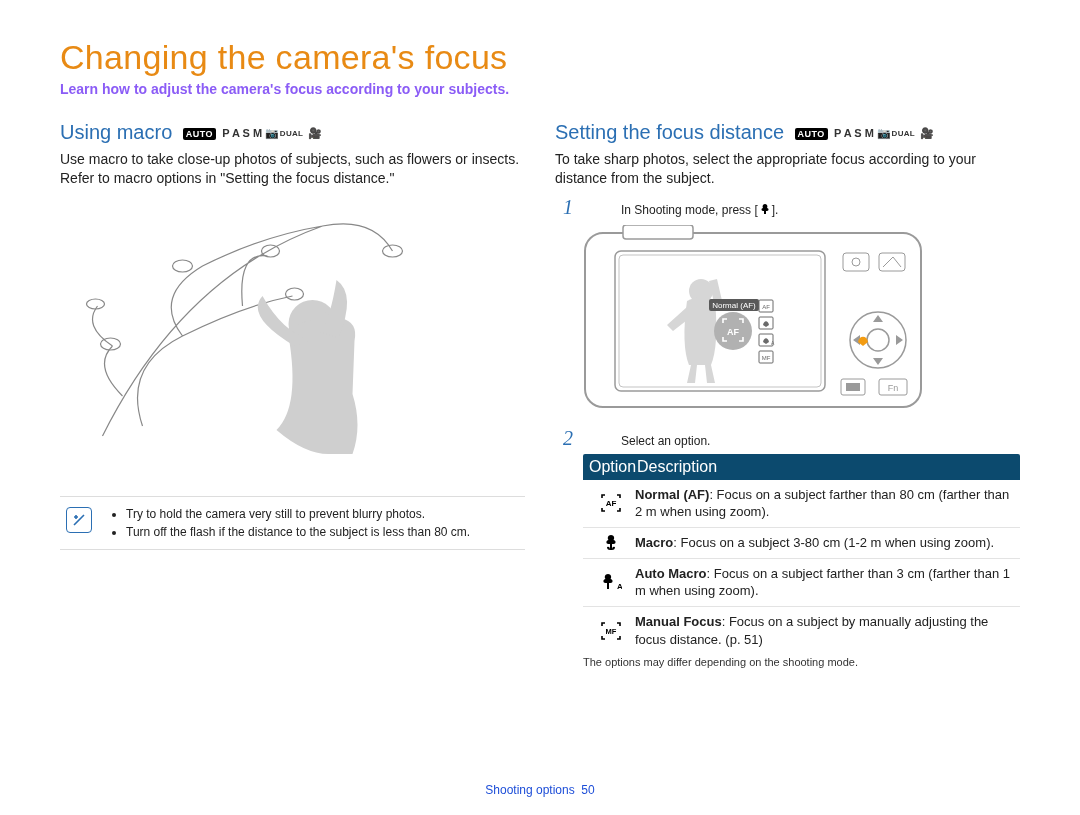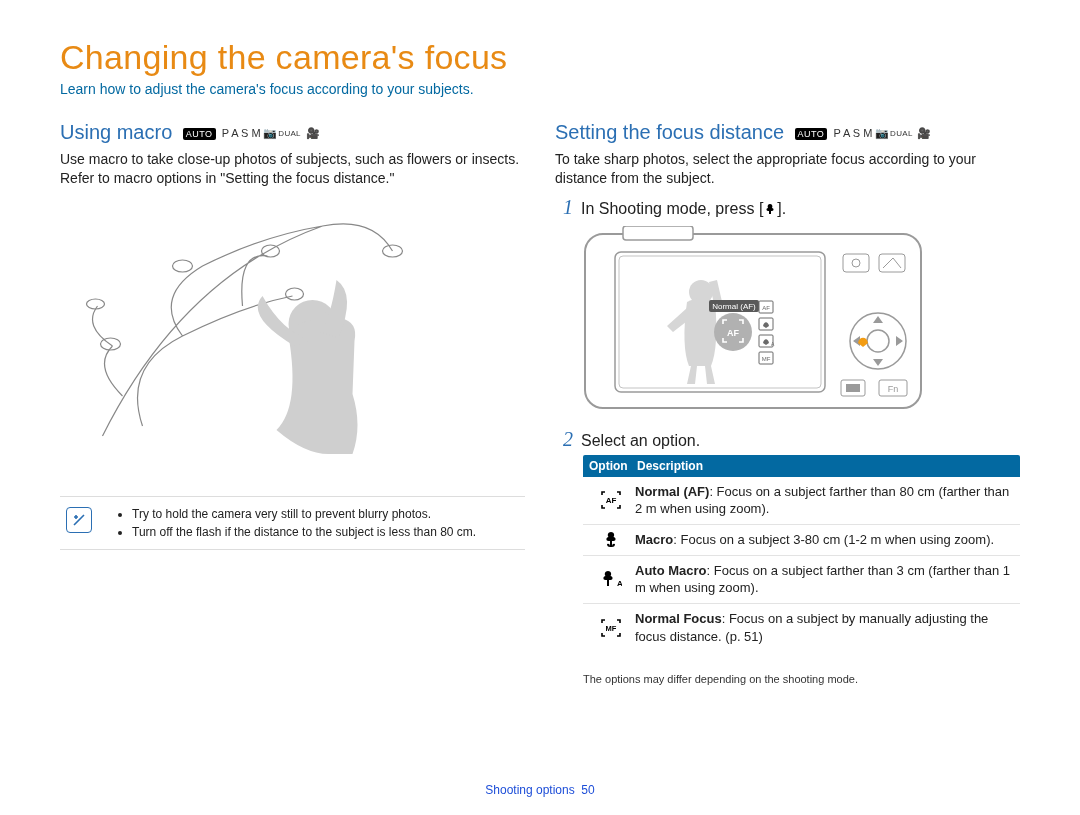--- a/index.html
+++ b/index.html
@@ -21,22 +21,23 @@
   }
   .title {
     color:#e88a14;
     font-size:34px;
     font-weight:400;
     margin:8px 0 4px 0;
     letter-spacing:.3px;
   }
   .intro {
     font-size:14px;
-    color:#0369a1;
+    color:#8b5cf6;
     margin:0 0 18px 0;
+    font-weight:bold;
   }
   .cols {
     display:flex;
     gap:30px;
   }
   .col {
     flex:1 1 0;
     min-width:0;
   }
   .section-title {
@@ -46,21 +47,21 @@
     margin:6px 0 2px 0;
     text-align:right;
   }
   .mode-badges {
     display:inline-block;
     margin-left:6px;
     vertical-align:2px;
     font-size:11px;
     color:#333;
     font-family: Arial, sans-serif;
-    font-weight:normal;
+    font-weight:bold;
     text-align:center;
   }
   .mode-badges .auto {
     background:#000;
     color:#fff;
     border-radius:2px;
     padding:0 3px;
     font-size:9px;
     letter-spacing:.5px;
     margin-right:3px;
@@ -89,21 +90,21 @@
     height:260px;
     margin-top:6px;
     position:relative;
   }
   .tip-box {
     border-top:1px solid #ddd;
     border-bottom:1px solid #ddd;
     padding:8px 6px 8px 6px;
     margin-top:40px;
     display:flex;
-    gap:26px;
+    gap:20px;
   }
   .tip-icon {
     width:24px;height:24px;
     border:1.5px solid #2b6fb3;
     border-radius:4px;
     color:#2b6fb3;
     display:flex;align-items:center;justify-content:center;
     font-size:14px;
     flex:0 0 24px;
     margin-top:2px;
@@ -122,36 +123,37 @@
   }
   .step-num {
     color:#2b6fb3;
     font-size:20px;
     font-style:italic;
     font-family:"Times New Roman",serif;
     width:18px;
     text-align:right;
   }
   .step-text {
-    font-size:16px;
+    font-size:12px;
+    margin-left:40px;
   }
   .camera-box {
     margin:6px 0 4px 28px;
   }
   .table-wrap {
     margin-left:28px;
     margin-top:4px;
   }
   .table-head {
-    background:#0369a1;
+    background:#0c4a6e;
     color:#fff;
-    font-size:12px;
+    font-size:16px;
     padding:4px 6px;
     display:flex;
-    border-top-left-radius:2px;border-top-right-radius:2px;font-weight:bold;
+    border-top-left-radius:2px;border-top-right-radius:2px;
   }
   .th-option { width:48px; }
   .table-body {
     font-size:13px;
     line-height:1.35;
   }
   .tr {
     display:flex;
     border-bottom:1px solid #e3e3e3;
     padding:6px 4px;
@@ -159,21 +161,21 @@
   .td-icon {
     width:48px;
     display:flex;
     align-items:center;
     justify-content:center;
   }
   .td-desc { flex:1; }
   .table-note {
     font-size:11px;
     color:#333;
-    margin:22px 0 0 28px;
+    margin:2px 0 0 28px;
   }
   .footer {
     position:absolute;
     bottom:18px;
     left:0;right:0;
     text-align:center;
     font-size:12px;
     color:#1d4ed8;
   }
   .icon-svg { display:block; }
@@ -345,21 +347,21 @@
           </div>
           <div class="tr" style="border-bottom:none">
             <div class="td-icon">
               <svg width="22" height="18" viewBox="0 0 22 18">
                   <g stroke="#000" stroke-width="1.6" fill="none">
                     <path d="M2 4 L2 1 L5 1 M17 1 L20 1 L20 4 M20 14 L20 17 L17 17 M5 17 L2 17 L2 14"></path>
                   </g>
                   <text x="11" y="12" text-anchor="middle" font-size="7.5" font-family="Arial" font-weight="bold">MF</text>
                 </svg>
             </div>
-            <div class="td-desc"><b>Normal Focus</b><span>: Focus on a subject by manually adjusting the focus distance. (p. 51)</span></div>
+            <div class="td-desc"><b>Manual Focus</b><span>: Focus on a subject by manually adjusting the focus distance. (p. 51)</span></div>
           </div>
         </div>
       </div>
       <div class="table-note">The options may differ depending on the shooting mode.</div>
     </div>
   </div>
 
   <div class="footer">
     <span>Shooting options</span>&nbsp;
     <span>50</span>

